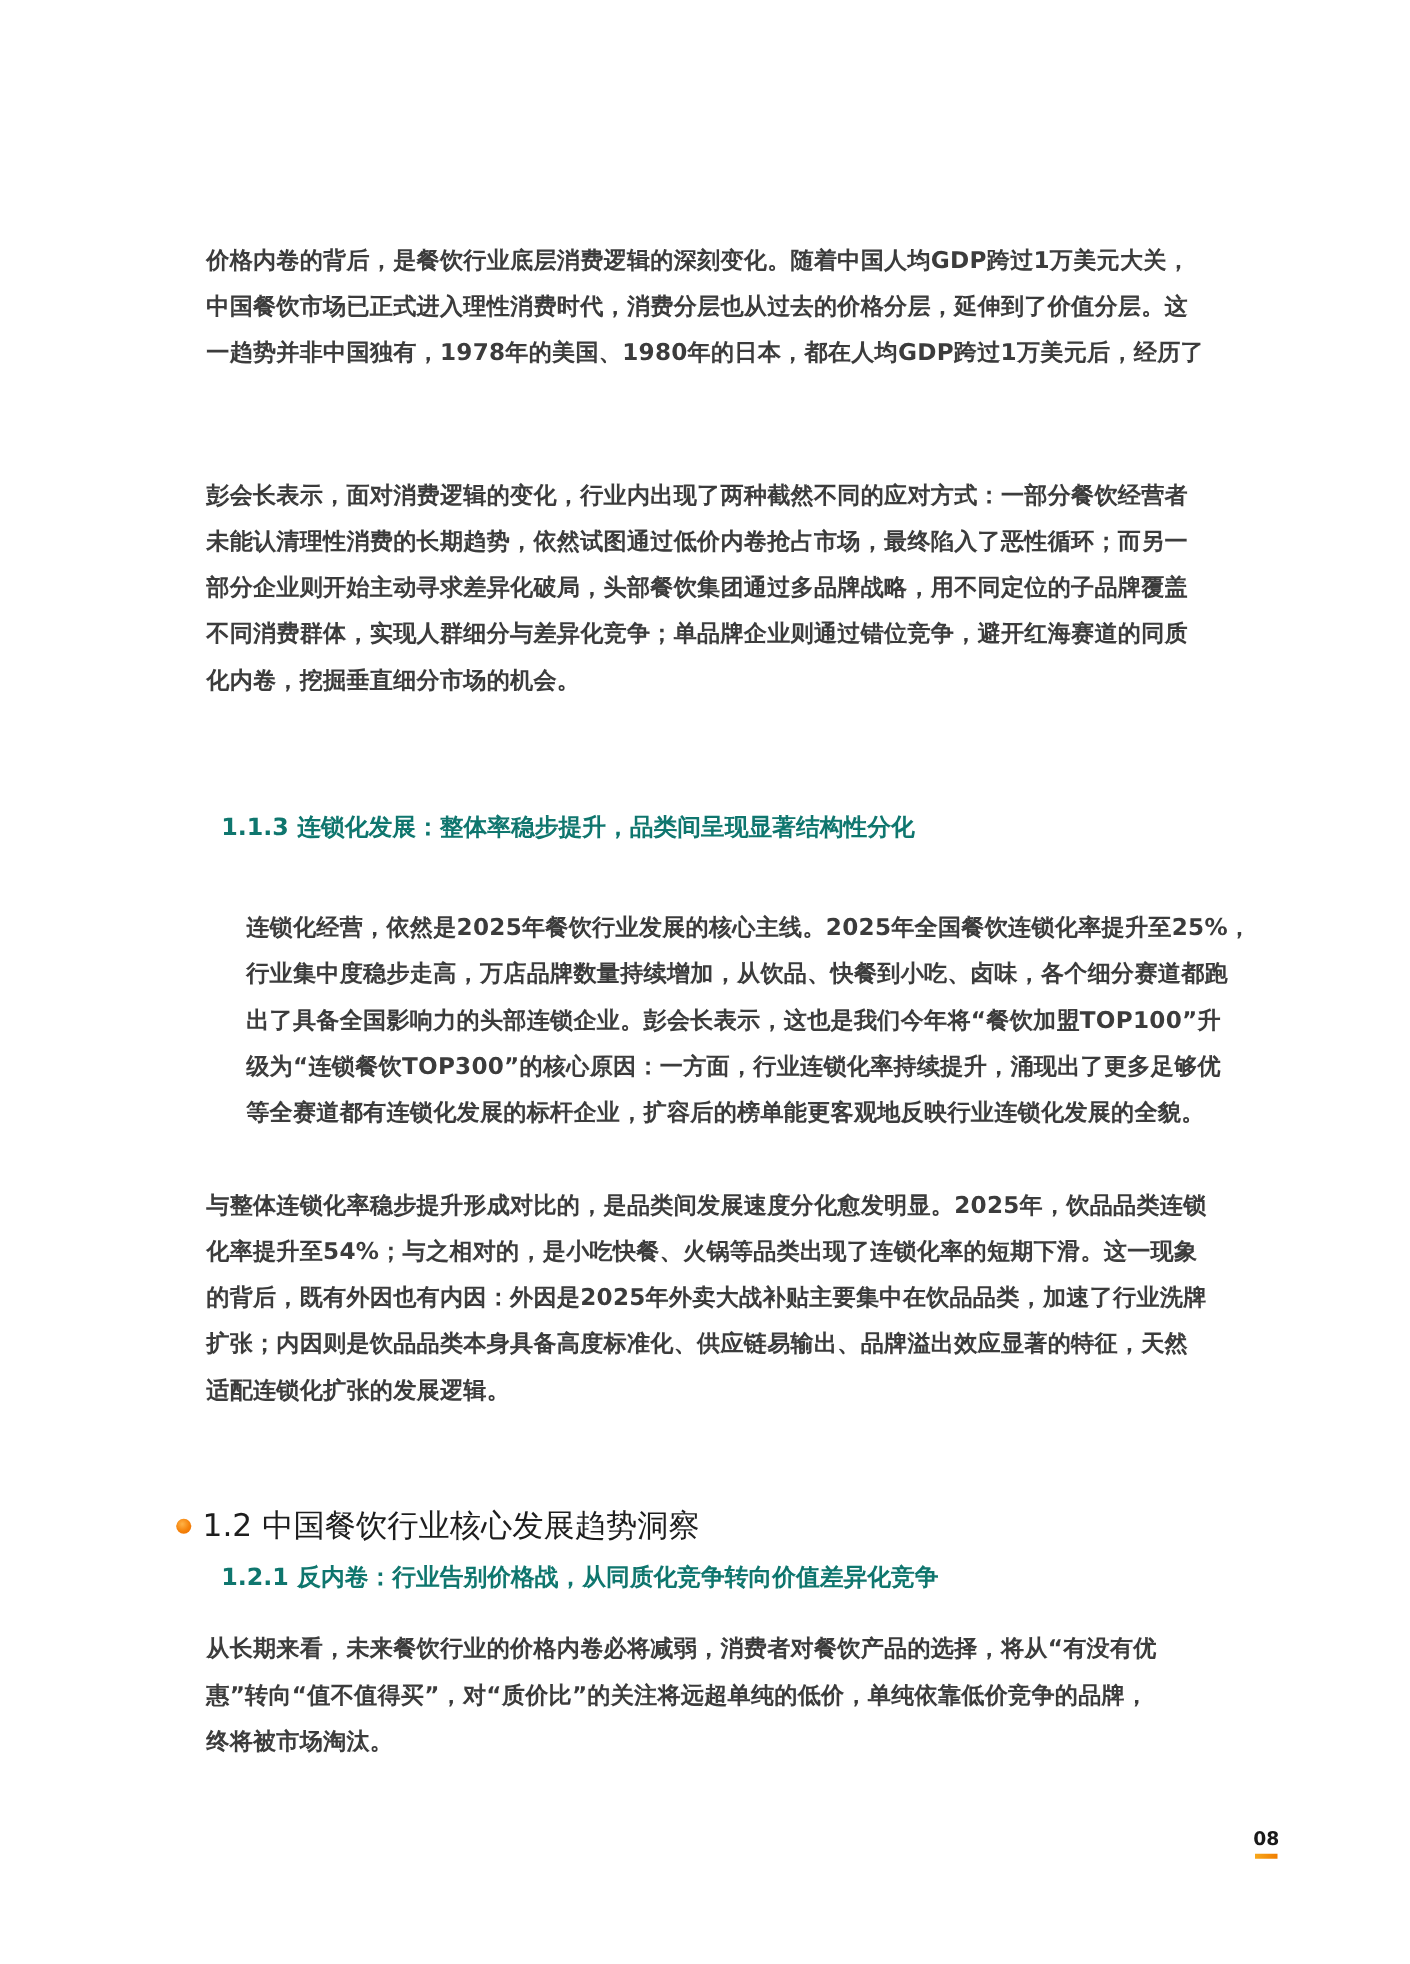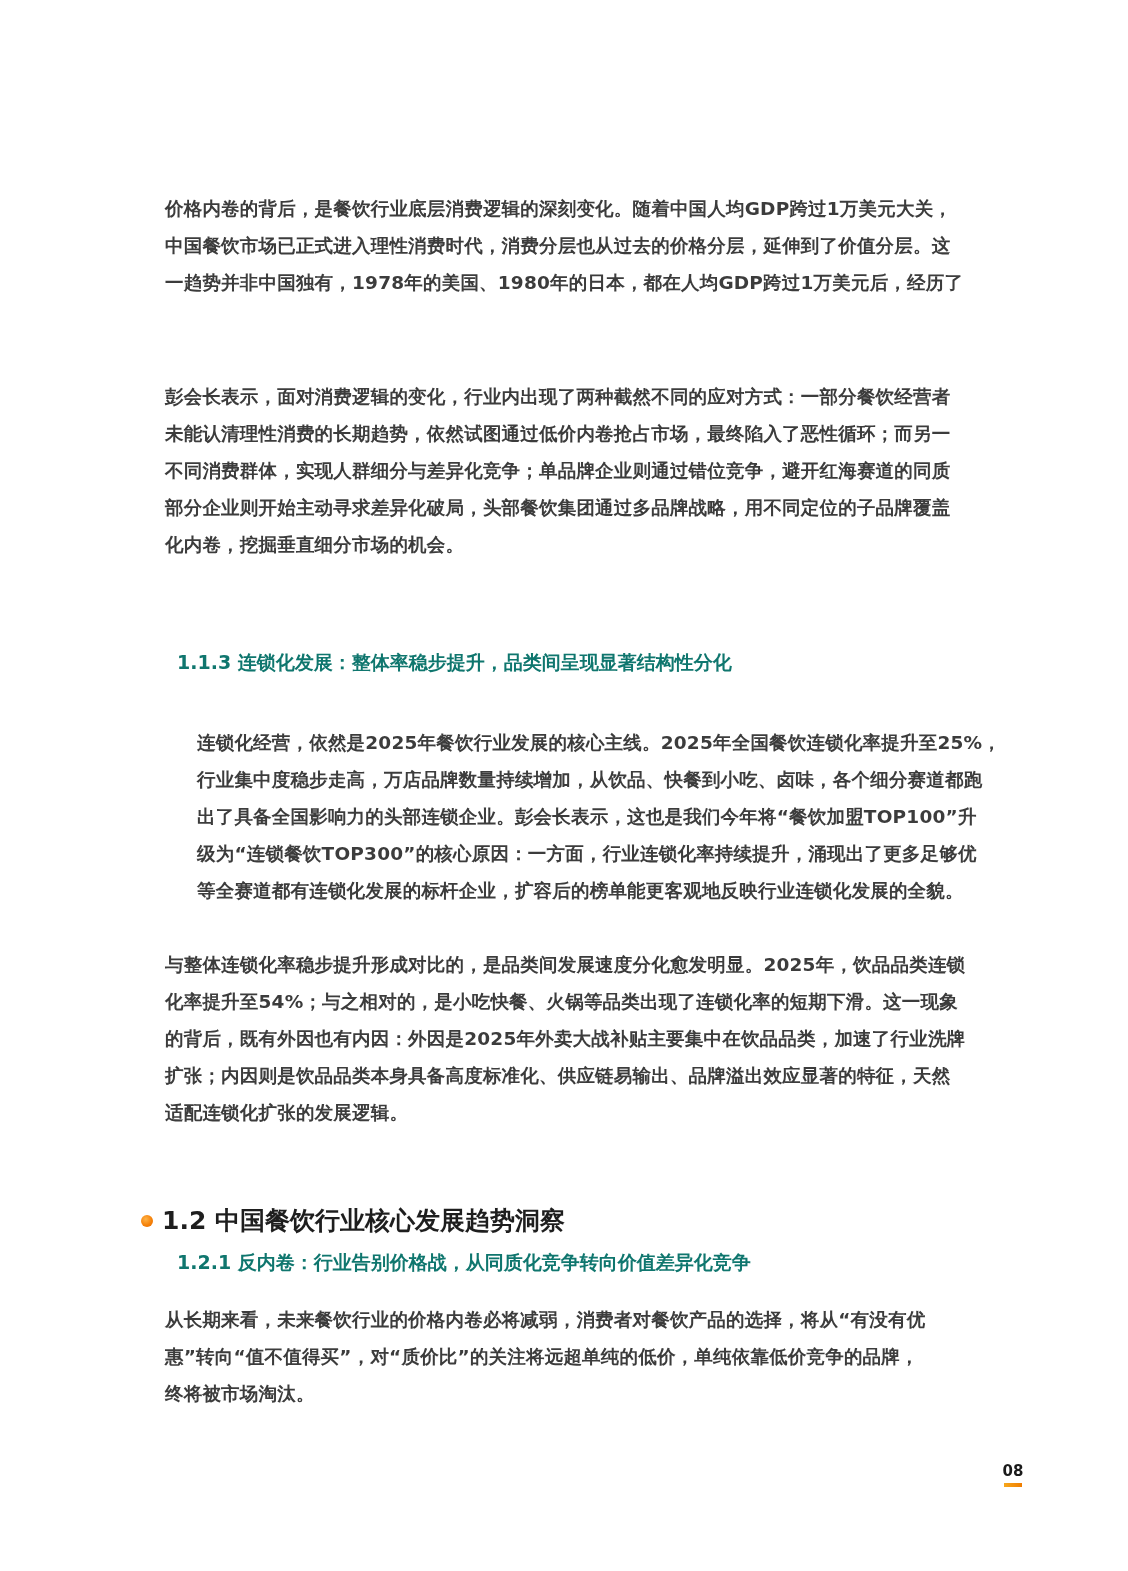--- a/index.html
+++ b/index.html
@@ -55,21 +55,21 @@
   }
   .h2-dot {
     width: 12px;
     height: 12px;
     border-radius: 50%;
     background: radial-gradient(circle at 40% 35%, #ffb347 0%, #f5820a 55%, #e86a00 100%);
     margin-right: 9px;
   }
   .h2 {
     font-size: 25px;
-    font-weight: bold;
+    font-weight: normal;
     color: #1e1e1e;
     white-space: nowrap;
     line-height: 34px;
   }
   .page-number {
     position: absolute;
     left: 1001px;
     top: 1461px;
     width: 24px;
     text-align: center;
@@ -94,22 +94,22 @@
 
   <div class="para" style="top:190px;">
     <span class="line">价格内卷的背后，是餐饮行业底层消费逻辑的深刻变化。随着中国人均GDP跨过1万美元大关，</span>
     <span class="line">中国餐饮市场已正式进入理性消费时代，消费分层也从过去的价格分层，延伸到了价值分层。这</span>
     <span class="line">一趋势并非中国独有，1978年的美国、1980年的日本，都在人均GDP跨过1万美元后，经历了</span>
   </div>
 
   <div class="para" style="top:378px;">
     <span class="line">彭会长表示，面对消费逻辑的变化，行业内出现了两种截然不同的应对方式：一部分餐饮经营者</span>
     <span class="line">未能认清理性消费的长期趋势，依然试图通过低价内卷抢占市场，最终陷入了恶性循环；而另一</span>
+    <span class="line">部分企业则开始主动寻求差异化破局，头部餐饮集团通过多品牌战略，用不同定位的子品牌覆盖</span>
     <span class="line">不同消费群体，实现人群细分与差异化竞争；单品牌企业则通过错位竞争，避开红海赛道的同质</span>
-    <span class="line">部分企业则开始主动寻求差异化破局，头部餐饮集团通过多品牌战略，用不同定位的子品牌覆盖</span>
     <span class="line">化内卷，挖掘垂直细分市场的机会。</span>
   </div>
 
   <div class="h3" style="top:647px;">1.1.3 连锁化发展：整体率稳步提升，品类间呈现显著结构性分化</div>
 
   <div class="para" style="top:724px;margin-left:32px;">
     <span class="line">连锁化经营，依然是2025年餐饮行业发展的核心主线。2025年全国餐饮连锁化率提升至25%，</span>
     <span class="line">行业集中度稳步走高，万店品牌数量持续增加，从饮品、快餐到小吃、卤味，各个细分赛道都跑</span>
     <span class="line">出了具备全国影响力的头部连锁企业。彭会长表示，这也是我们今年将“餐饮加盟TOP100”升</span>
     <span class="line">级为“连锁餐饮TOP300”的核心原因：一方面，行业连锁化率持续提升，涌现出了更多足够优</span>

